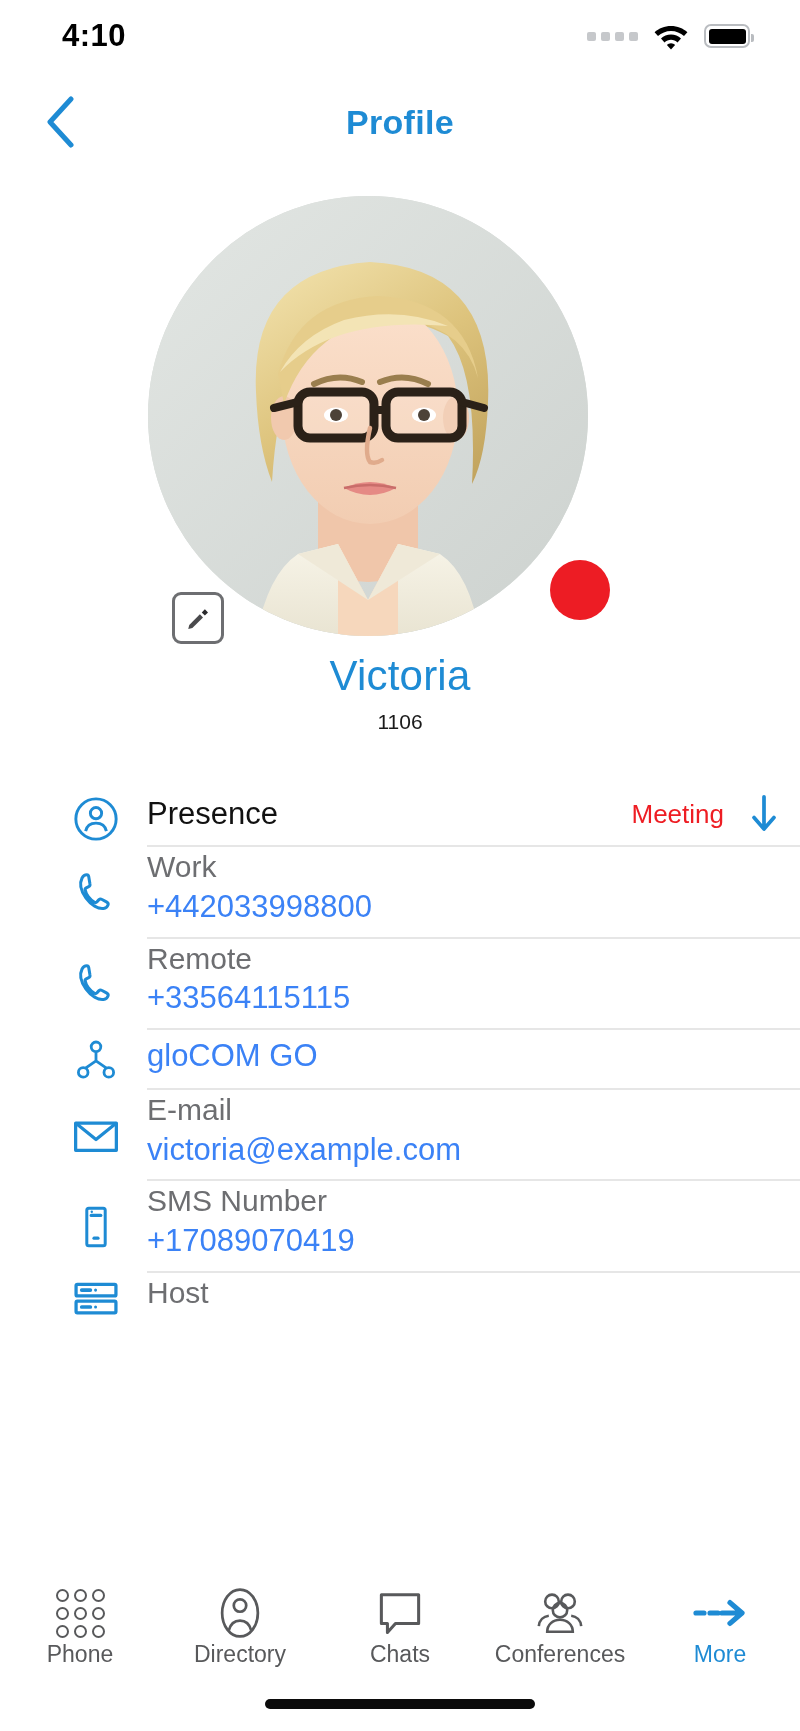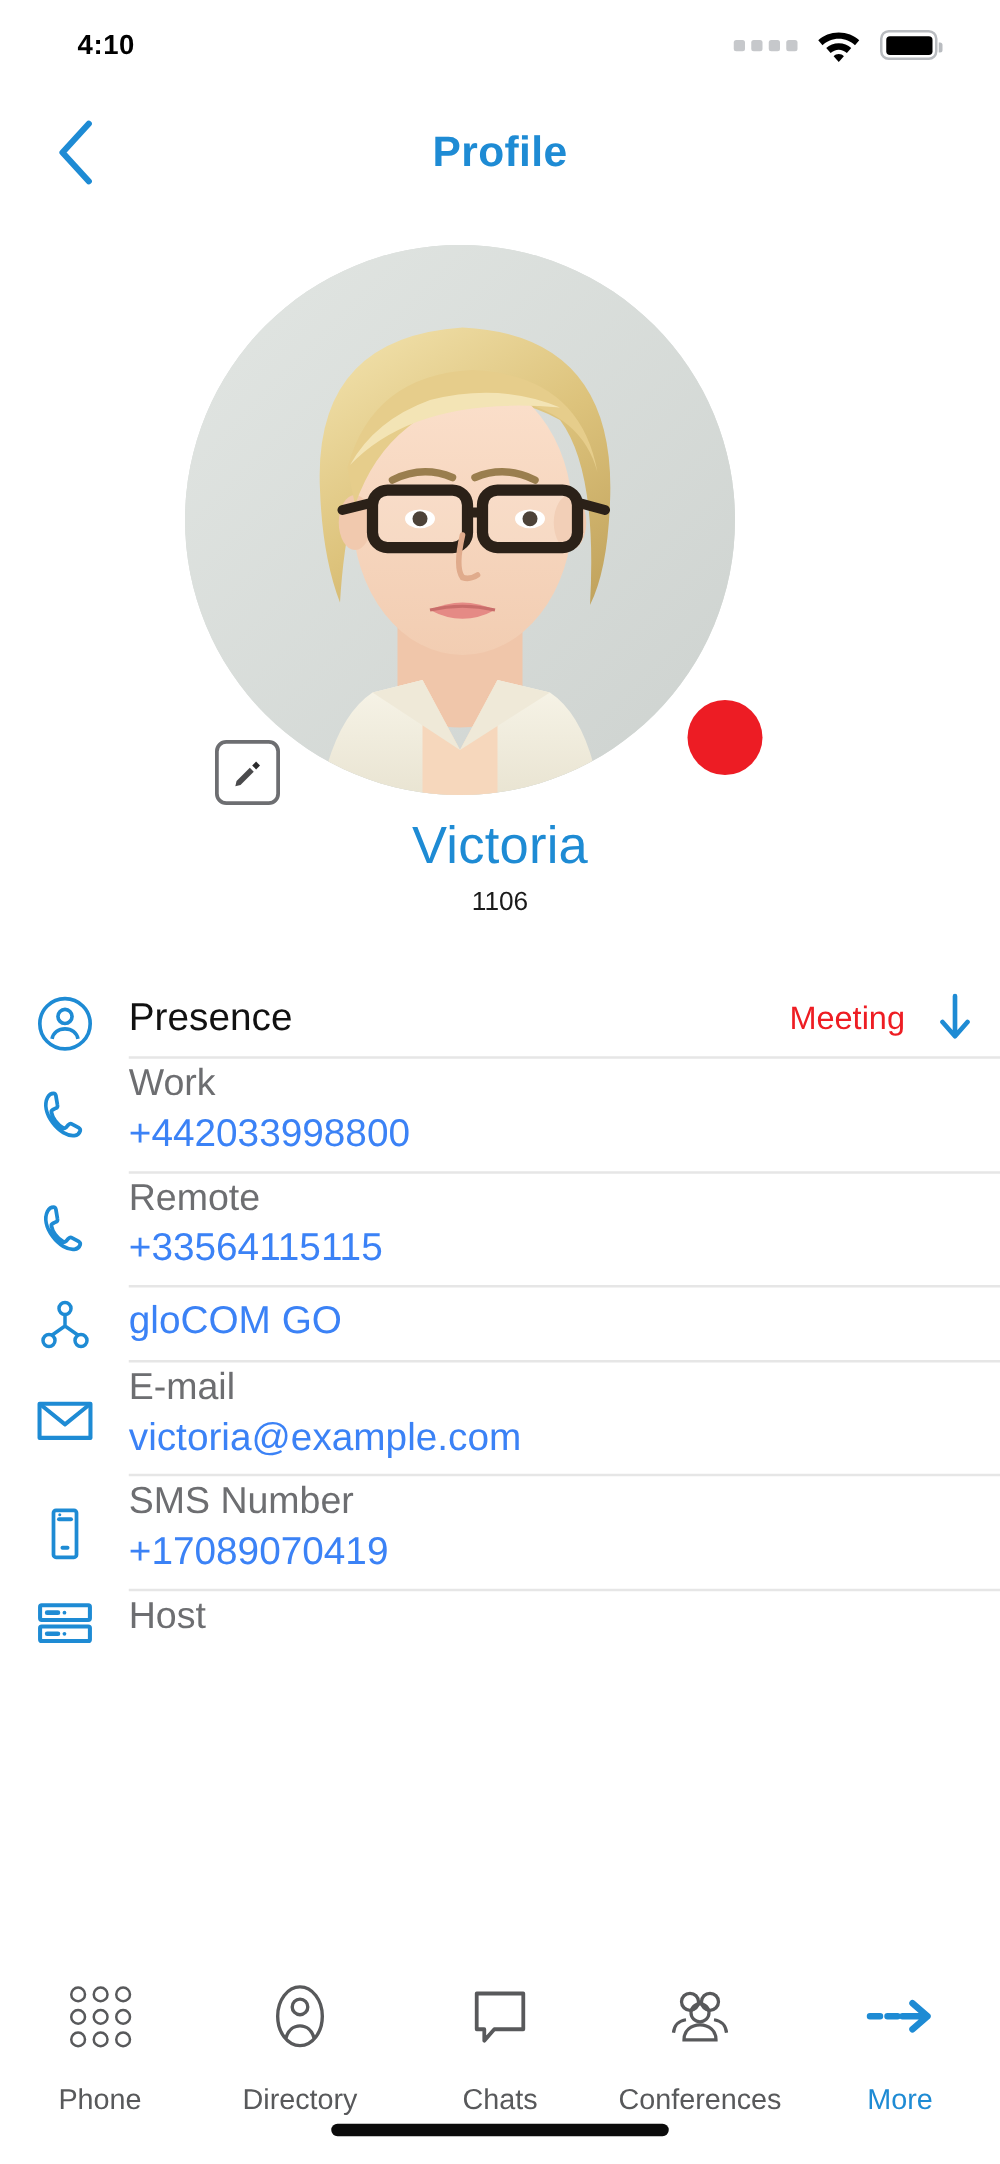--- a/index.html
+++ b/index.html
@@ -10,21 +10,21 @@
     overflow:hidden;
   }
   #phone { position:relative; width:800px; height:1731px; background:#fff; }
 
   
   .statusbar {
     position:absolute; top:0; left:0; width:800px; height:72px;
     display:flex; align-items:center; justify-content:space-between;
     padding:0 50px 0 62px;
   }
-  .status-time { font-size:22px; font-weight:bold; color:#000; letter-spacing:0.5px; }
+  .status-time { font-size:31px; font-weight:bold; color:#000; letter-spacing:0.5px; }
   .status-right { display:flex; align-items:center; gap:14px; }
   .sig-dots { display:flex; gap:5px; align-items:center; }
   .sig-dots i { display:block; width:9px; height:9px; border-radius:2px; background:#c6c8cb; }
   .wifi-ic { display:block; }
   .batt { width:46px; height:24px; border:2.5px solid #b9bcc0; border-radius:7px; padding:2.5px; position:relative; }
   .batt::after { content:""; position:absolute; right:-6px; top:8px; width:3.5px; height:8px; background:#b9bcc0; border-radius:0 2px 2px 0; }
   .batt i { display:block; width:100%; height:100%; background:#000; border-radius:3px; }
 
   
   .navbar { position:absolute; top:82px; left:0; width:636px; height:80px; }
@@ -60,42 +60,42 @@
   .person-name {
     position:absolute; top:652px; left:0; width:800px; text-align:center;
     font-size:42px; color:#1e8bd4; letter-spacing:0.2px;
   }
   .person-ext {
     position:absolute; top:710px; left:0; width:800px; text-align:center;
     font-size:21px; color:#1a1a1a;
   }
 
   
-  .info-list { position:absolute; top:790px; left:0; width:800px; }
+  .info-list { position:absolute; top:790px; left:0; width:800px;padding-left:44px; }
   .info-row { position:relative; display:flex; align-items:stretch; min-height:52px; }
   .info-ic {
     width:103px; flex:0 0 103px; display:flex; align-items:center; justify-content:center;
     color:#1e8bd4;
   }
   .info-body { flex:1 1 auto; padding-right:18px; border-bottom:2px solid #e6e6e6; padding-bottom:9px; }
   .info-row.last .info-body { border-bottom:none; }
   .info-label { font-size:30px; color:#6d6e71; line-height:1.32; }
   .info-value { font-size:31px; color:#3b82f6; line-height:1.32; }
   .row-presence .info-body { display:flex; align-items:center; padding-top:4px; padding-bottom:11px; }
   .presence-name { font-size:31px; color:#111; flex:1 1 auto; }
   .presence-status { font-size:26px; color:#ee1d23; margin-right:22px; }
   .presence-arrow { display:flex; align-items:center; color:#1e8bd4; }
   .row-single .info-body { padding-top:6px; padding-bottom:11px; }
 
   
   .tabbar {
     position:absolute; bottom:0; left:0; width:800px; height:160px;
     background:#fff; display:flex; align-items:flex-start; padding-top:14px;
   }
-  .tab { flex:1 1 0; display:flex; flex-direction:column; align-items:center; gap:25px; cursor:pointer; }
+  .tab { flex:1 1 0; display:flex; flex-direction:column; align-items:center; gap:0; cursor:pointer; }
   .tab-ic { height:56px; display:flex; align-items:center; justify-content:center; color:#58595b; }
   .tab-lb { font-size:23px; color:#58595b; }
   .tab.active .tab-ic, .tab.active .tab-lb { color:#1e8bd4; }
   .home-ind {
     position:absolute; bottom:22px; left:50%; transform:translateX(-50%);
     width:270px; height:10px; border-radius:6px; background:#0b0b0b;
   }
   .dialpad { display:grid; grid-template-columns:repeat(3,1fr); gap:5px; }
   .dialpad i { display:block; width:13px; height:13px; border:2.5px solid #58595b; border-radius:50%; }
 </style>

